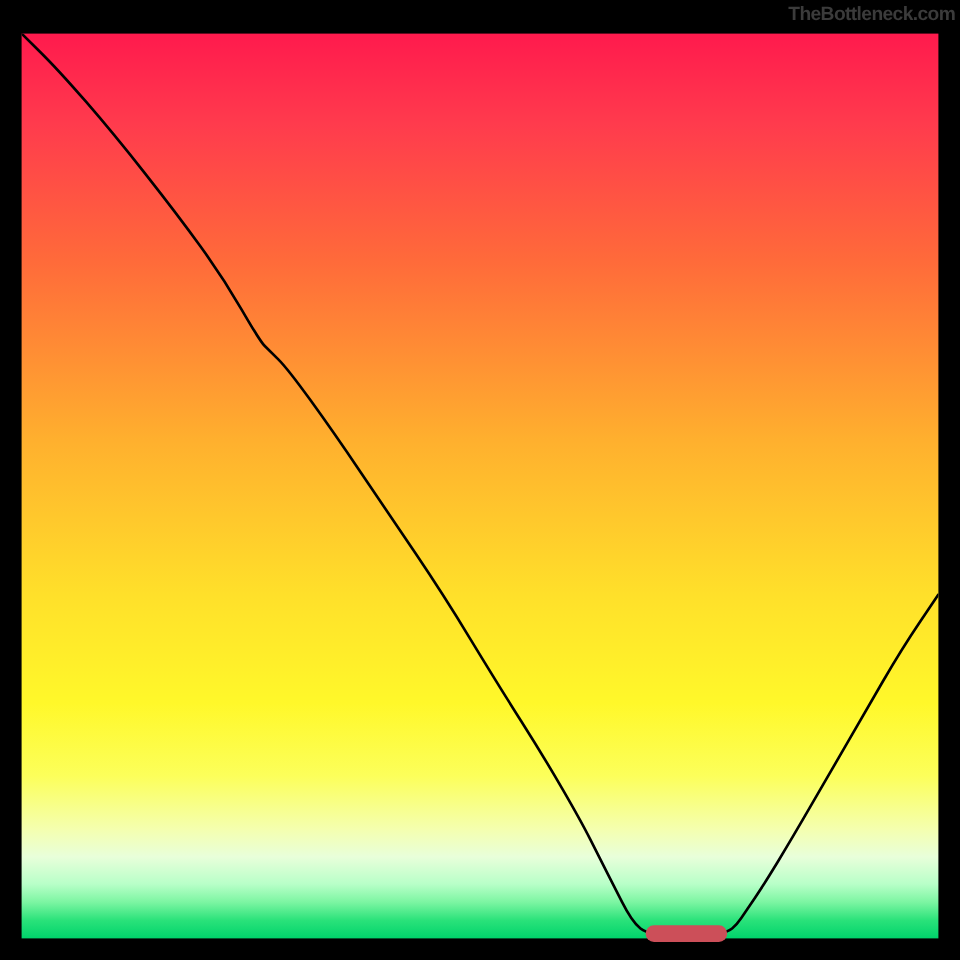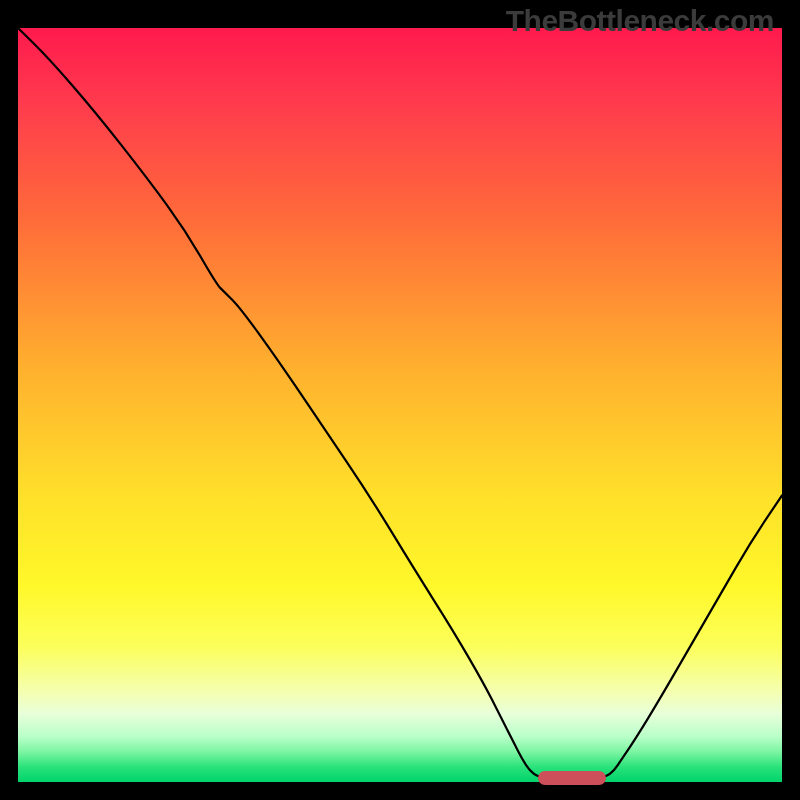--- a/index.html
+++ b/index.html
@@ -13,23 +13,23 @@
   }
   .container {
     position: relative;
     width: 800px;
     height: 800px;
     background: #000;
   }
   .watermark {
     position: absolute;
     top: 4px;
-    right: 26px;
+    right: 4px;
     color: #3b3b3b;
-    font-size: 30px;
+    font-size: 16px;
     font-weight: bold;
     letter-spacing: -0.5px;
     z-index: 20;
   }
   .plot-area {
     position: absolute;
     left: 18px;
     top: 28px;
     width: 764px;
     height: 754px;

